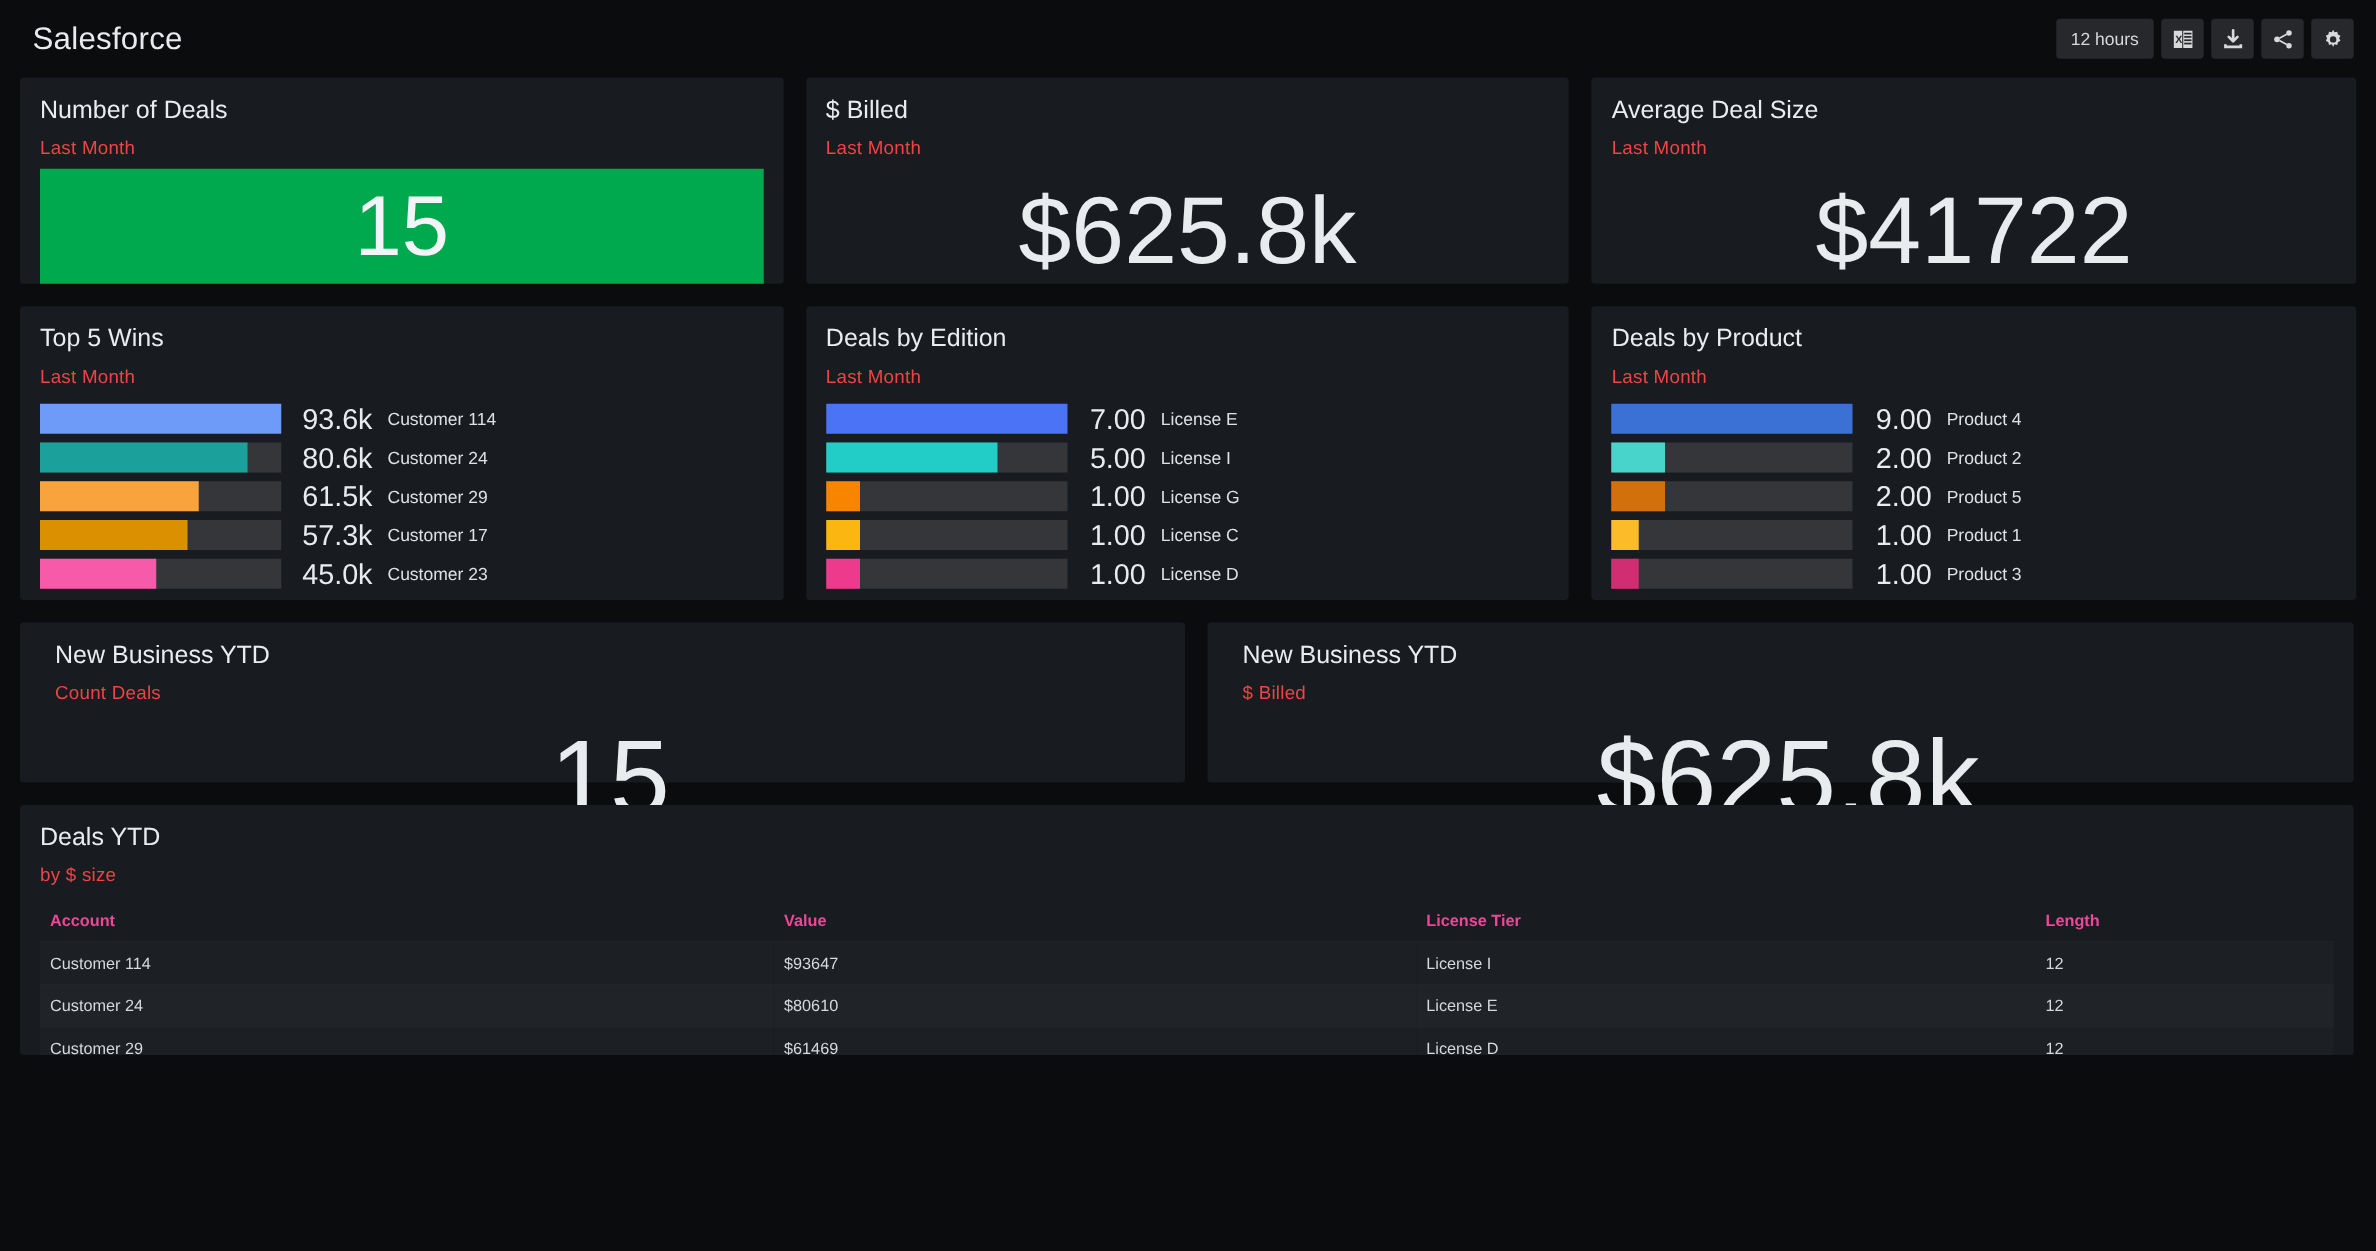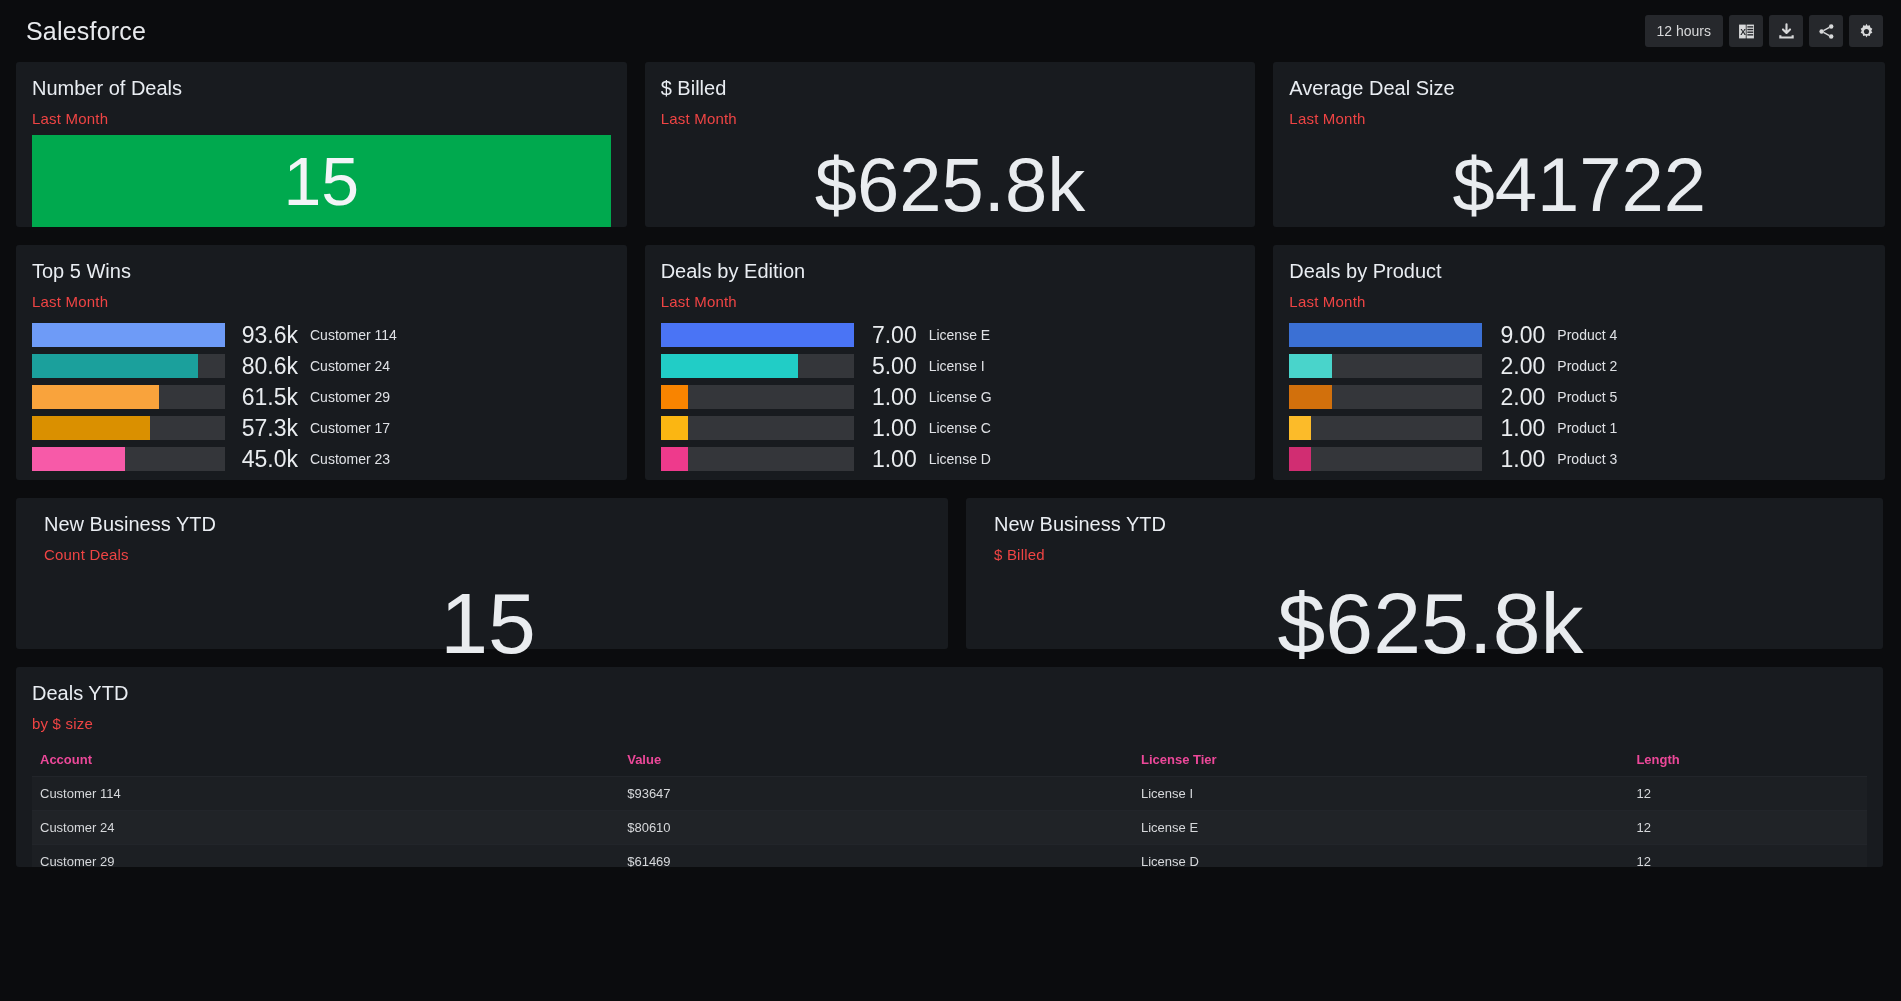--- a/index.html
+++ b/index.html
@@ -65,21 +65,21 @@
   .bg-row { display: flex; align-items: center; height: 30px; margin-bottom: 1px; }
   .bg-track { height: 24px; background: #34363a; position: relative; flex: none; }
   .bg-fill { height: 100%; }
   .bg-val {
     font-size: 23px; color: #e9ecef; margin-left: 11px;
     text-align: right; white-space: nowrap; font-weight: 400;
   }
   .bg-lab { font-size: 14px; color: #dfe1e5; margin-left: 12px; white-space: nowrap; }
 
   
-  .ytd-panel { height: 151px; padding-left: 28px; }
+  .ytd-panel { height: 128px; padding-left: 28px; }
   .ytd-val {
     display: flex; align-items: center; justify-content: center;
     height: 112px; margin-top: 4px;
   }
   .ytd-val .v { font-size: 86px; color: #e9ecef; line-height: 1; font-weight: 400; }
 
   
   .tbl-panel { height: 200px; overflow: hidden; padding-bottom: 10px; }
   table.dt { width: 100%; border-collapse: collapse; margin-top: 14px; }
   table.dt th {

